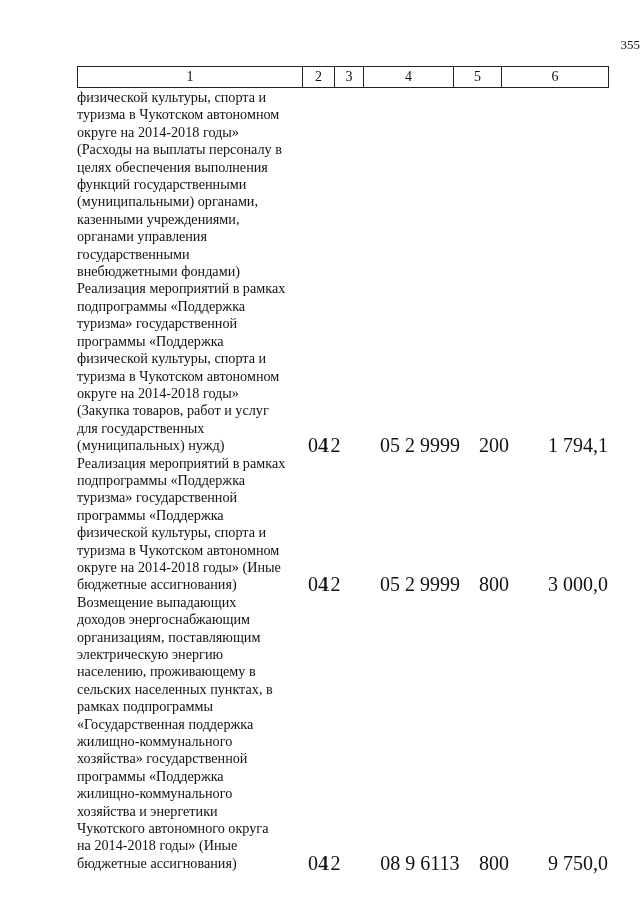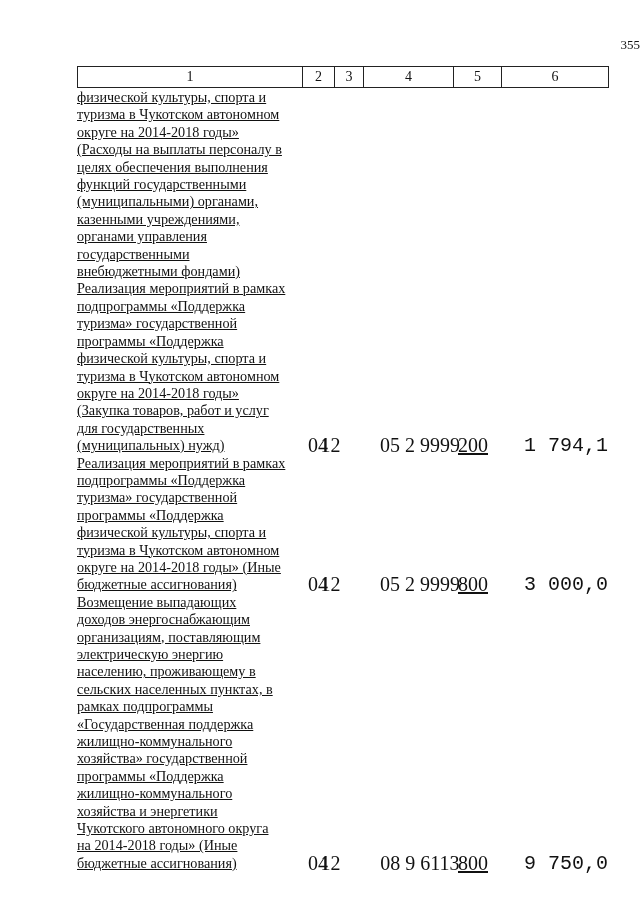--- a/index.html
+++ b/index.html
@@ -49,41 +49,40 @@
     }
     .row {
       position: relative;
       width: 531px;
     }
     .row .desc {
       width: 224px;
       font-size: 14.2px;
       line-height: 17.4px;
       white-space: pre-line;
-      text-decoration: underline;
     }
     .row .cells {
       position: absolute;
       bottom: 0;
       left: 0;
       width: 531px;
       height: 17.4px;
       font-size: 20px;
       line-height: 17.4px;
     }
     .cell {
       position: absolute;
       top: 0;
       text-align: center;
     }
     .c2 { left: 225px; width: 32px; }
     .c3 { left: 239px; width: 29px; }
     .c4 { left: 298px; width: 90px; }
-    .c5 { left: 372px; width: 48px; text-decoration: underline; }
-    .c6 { left: 424px; width: 107px; text-align: right; font-family: Liberation Mono, monospace; }
+    .c5 { left: 393px; width: 48px; }
+    .c6 { left: 424px; width: 107px; text-align: right; }
   </style>
 </head>
 <body>
 
 <div>
 
   <div class="page-number">355</div>
 
   <table class="header-table">
     <colgroup>

